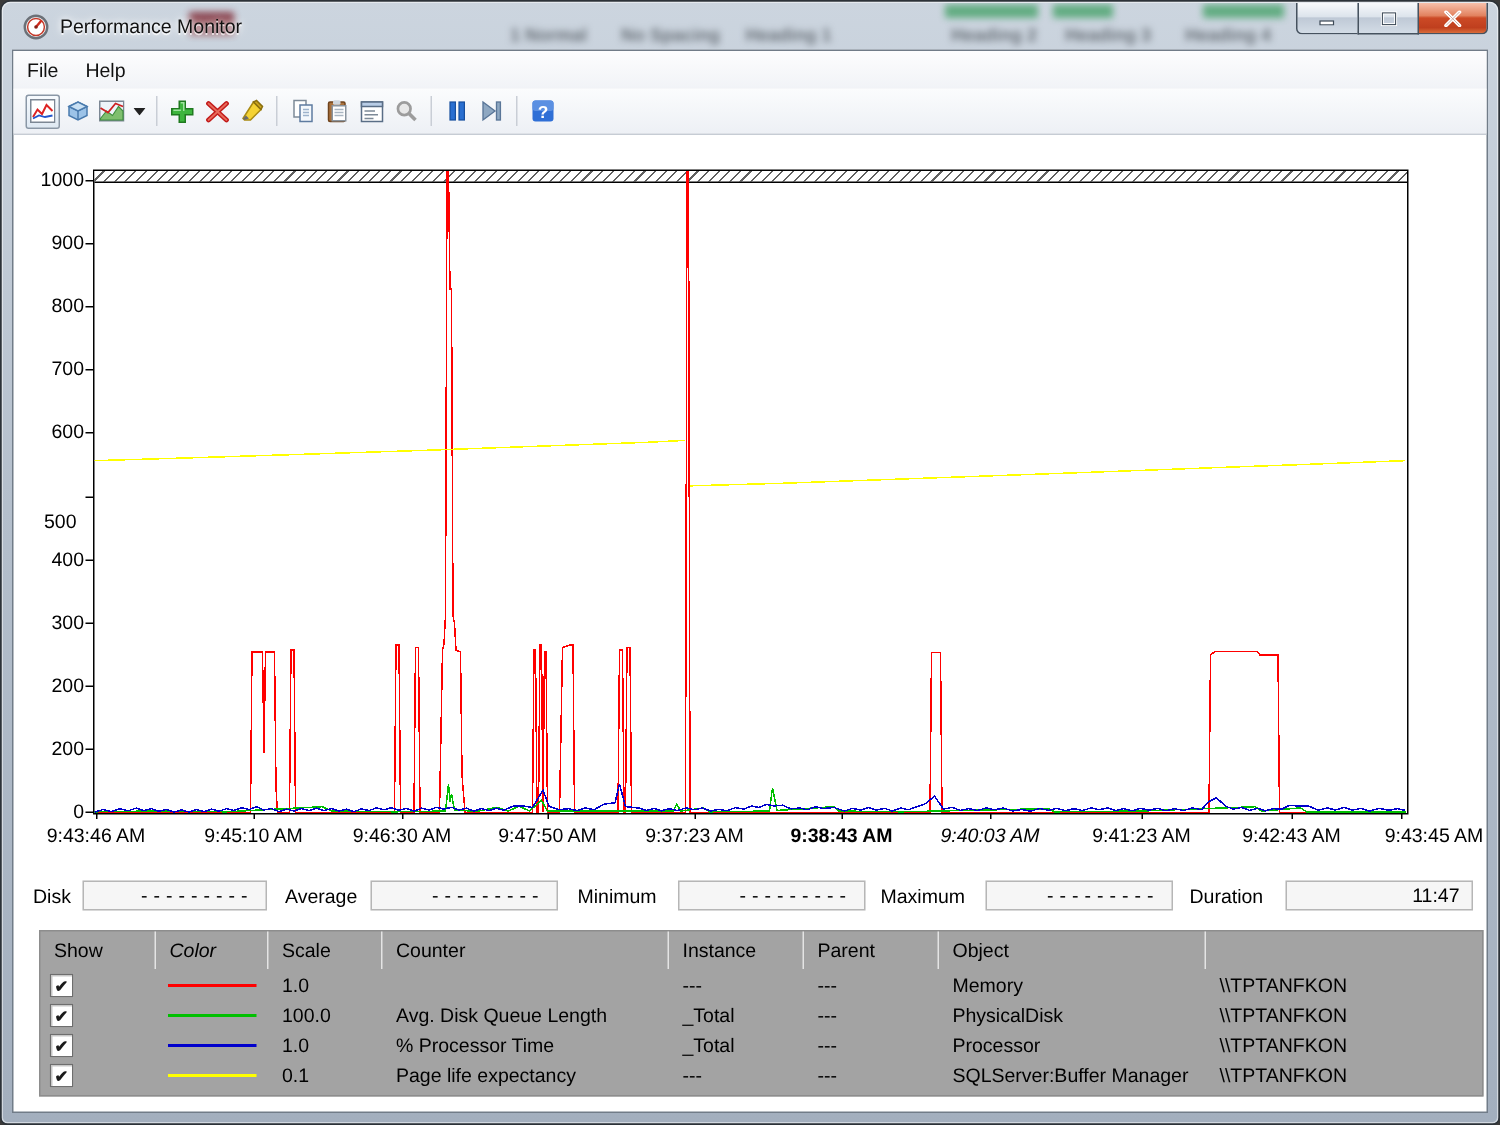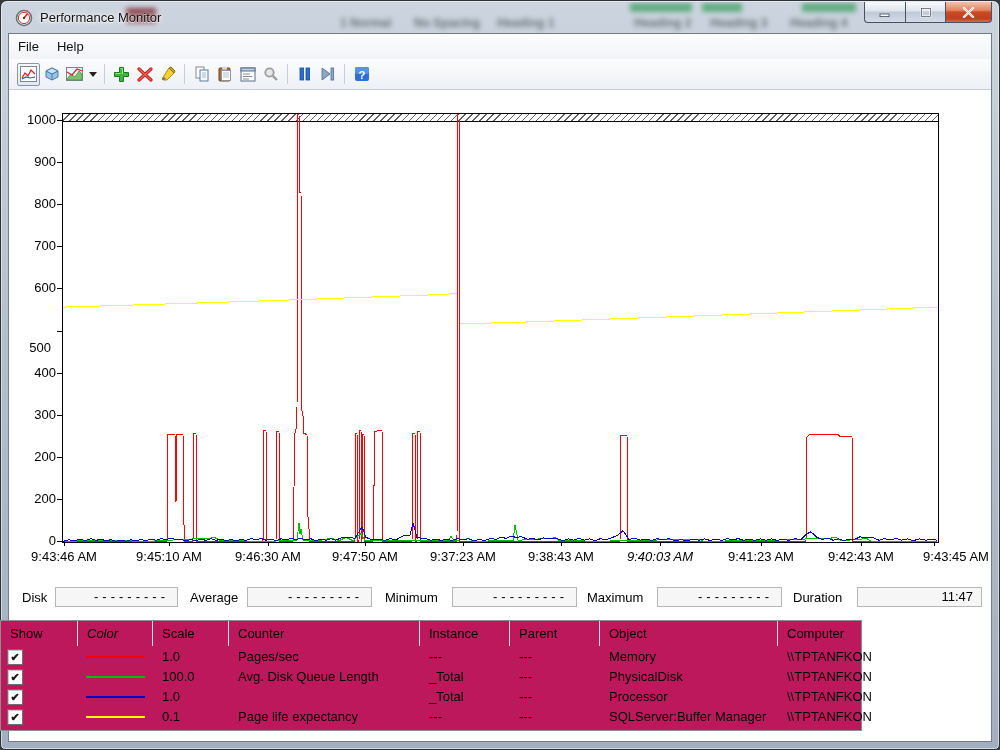--- a/index.html
+++ b/index.html
@@ -46,22 +46,22 @@
   #chart-svg{position:absolute;left:0;top:0;}
   .ytick-label{position:absolute;width:44px;text-align:right;font-size:13px;color:#000;}
   .ytick-mark{position:absolute;width:5px;height:1px;background:#000;}
   .xtick-label{position:absolute;width:92px;text-align:center;font-size:13px;color:#000;}
   .xtick-mark{position:absolute;width:1px;height:4px;background:#000;}
   
   .stat-label{position:absolute;top:590px;font-size:13px;color:#000;}
   .stat-box{position:absolute;top:587px;height:20px;background:#f6f6f6;border:1px solid #b6b6b6;
     box-sizing:border-box;font-size:13px;color:#000;text-align:right;line-height:18px;padding-right:8px;}
   
-  #legend{position:absolute;left:0;top:620px;width:862px;height:111px;
-    border:1px solid #8d8d8d;background:#be185d;box-sizing:border-box;font-size:13px;color:#000;}
+  #legend{position:absolute;left:26px;top:620px;width:963px;height:111px;
+    border:1px solid #8d8d8d;background:#a3a3a3;box-sizing:border-box;font-size:13px;color:#000;}
   .lg-head-cell{position:absolute;top:0;height:25px;line-height:25px;padding-left:9px;
     box-sizing:border-box;border-right:1px solid #e4e4e4;overflow:hidden;}
   .lg-head-cell.last{border-right:none;}
   .lg-cell{position:absolute;height:20px;line-height:20px;padding-left:9px;box-sizing:border-box;
     white-space:nowrap;overflow:hidden;}
   .lg-check{position:absolute;width:14px;height:14px;background:#fff;border:1px solid #6e6e6e;
     box-shadow:inset 1px 1px 0 #c8c8c8;display:flex;align-items:center;justify-content:center;
     font-size:11px;font-weight:bold;color:#1a1a1a;}
   .lg-color{position:absolute;height:2px;}
 </style>
@@ -258,21 +258,21 @@
     <div class="xtick-label" style="left: 18px; top: 549px;">9:43:46 AM</div>
     <div class="xtick-mark" style="left: 64px; top: 542px;"></div>
     <div class="xtick-label" style="left: 123px; top: 549px;">9:45:10 AM</div>
     <div class="xtick-mark" style="left: 169px; top: 542px;"></div>
     <div class="xtick-label" style="left: 222px; top: 549px;">9:46:30 AM</div>
     <div class="xtick-mark" style="left: 268px; top: 542px;"></div>
     <div class="xtick-label" style="left: 319px; top: 549px;">9:47:50 AM</div>
     <div class="xtick-mark" style="left: 365px; top: 542px;"></div>
     <div class="xtick-label" style="left: 417px; top: 549px;">9:37:23 AM</div>
     <div class="xtick-mark" style="left: 463px; top: 542px;"></div>
-    <div class="xtick-label" style="left: 515px; top: 549px;">9:38:43 AM</div>
+    <div class="xtick-label" style="left: 515px; top: 549px; font-weight: bold;">9:38:43 AM</div>
     <div class="xtick-mark" style="left: 561px; top: 542px;"></div>
     <div class="xtick-label" style="left: 614px; top: 549px; font-style: italic;">9:40:03 AM</div>
     <div class="xtick-mark" style="left: 660px; top: 542px;"></div>
     <div class="xtick-label" style="left: 715px; top: 549px;">9:41:23 AM</div>
     <div class="xtick-mark" style="left: 761px; top: 542px;"></div>
     <div class="xtick-label" style="left: 815px; top: 549px;">9:42:43 AM</div>
     <div class="xtick-mark" style="left: 861px; top: 542px;"></div>
     <div class="xtick-label" style="left: 910px; top: 549px;">9:43:45 AM</div>
     <div class="xtick-mark" style="left: 934px; top: 542px;"></div>
   </div>
@@ -291,40 +291,39 @@
   </div>
 
 <div id="legend">
     <div class="lg-head-cell" style="left: 0px; width: 77px;">Show</div>
     <div class="lg-head-cell" style="left: 77px; width: 75px; font-style: italic;">Color</div>
     <div class="lg-head-cell" style="left: 152px; width: 76px;">Scale</div>
     <div class="lg-head-cell" style="left: 228px; width: 191px;">Counter</div>
     <div class="lg-head-cell" style="left: 419px; width: 90px;">Instance</div>
     <div class="lg-head-cell" style="left: 509px; width: 90px;">Parent</div>
     <div class="lg-head-cell" style="left: 599px; width: 178px;">Object</div>
-    <div class="lg-head-cell last" style="left: 777px; width: 184px;">Computer</div>
     <div class="lg-check" style="left: 6px; top: 28px;">✔</div>
     <div class="lg-color" style="left: 85px; top: 35px; width: 59px; background: rgb(255, 0, 0);"></div>
     <div class="lg-cell" style="left: 152px; top: 26px; width: 76px;">1.0</div>
-    <div class="lg-cell" style="left: 228px; top: 26px; width: 191px;">Pages/sec</div>
     <div class="lg-cell" style="left: 419px; top: 26px; width: 90px;">---</div>
     <div class="lg-cell" style="left: 509px; top: 26px; width: 90px;">---</div>
     <div class="lg-cell" style="left: 599px; top: 26px; width: 178px;">Memory</div>
     <div class="lg-cell" style="left: 777px; top: 26px; width: 184px;">\\TPTANFKON</div>
     <div class="lg-check" style="left: 6px; top: 48px;">✔</div>
     <div class="lg-color" style="left: 85px; top: 55px; width: 59px; background: rgb(0, 191, 0);"></div>
     <div class="lg-cell" style="left: 152px; top: 46px; width: 76px;">100.0</div>
     <div class="lg-cell" style="left: 228px; top: 46px; width: 191px;">Avg. Disk Queue Length</div>
     <div class="lg-cell" style="left: 419px; top: 46px; width: 90px;">_Total</div>
     <div class="lg-cell" style="left: 509px; top: 46px; width: 90px;">---</div>
     <div class="lg-cell" style="left: 599px; top: 46px; width: 178px;">PhysicalDisk</div>
     <div class="lg-cell" style="left: 777px; top: 46px; width: 184px;">\\TPTANFKON</div>
     <div class="lg-check" style="left: 6px; top: 68px;">✔</div>
     <div class="lg-color" style="left: 85px; top: 75px; width: 59px; background: rgb(0, 0, 204);"></div>
     <div class="lg-cell" style="left: 152px; top: 66px; width: 76px;">1.0</div>
+    <div class="lg-cell" style="left: 228px; top: 66px; width: 191px;">% Processor Time</div>
     <div class="lg-cell" style="left: 419px; top: 66px; width: 90px;">_Total</div>
     <div class="lg-cell" style="left: 509px; top: 66px; width: 90px;">---</div>
     <div class="lg-cell" style="left: 599px; top: 66px; width: 178px;">Processor</div>
     <div class="lg-cell" style="left: 777px; top: 66px; width: 184px;">\\TPTANFKON</div>
     <div class="lg-check" style="left: 6px; top: 88px;">✔</div>
     <div class="lg-color" style="left: 85px; top: 95px; width: 59px; background: rgb(255, 255, 0);"></div>
     <div class="lg-cell" style="left: 152px; top: 86px; width: 76px;">0.1</div>
     <div class="lg-cell" style="left: 228px; top: 86px; width: 191px;">Page life expectancy</div>
     <div class="lg-cell" style="left: 419px; top: 86px; width: 90px;">---</div>
     <div class="lg-cell" style="left: 509px; top: 86px; width: 90px;">---</div>

